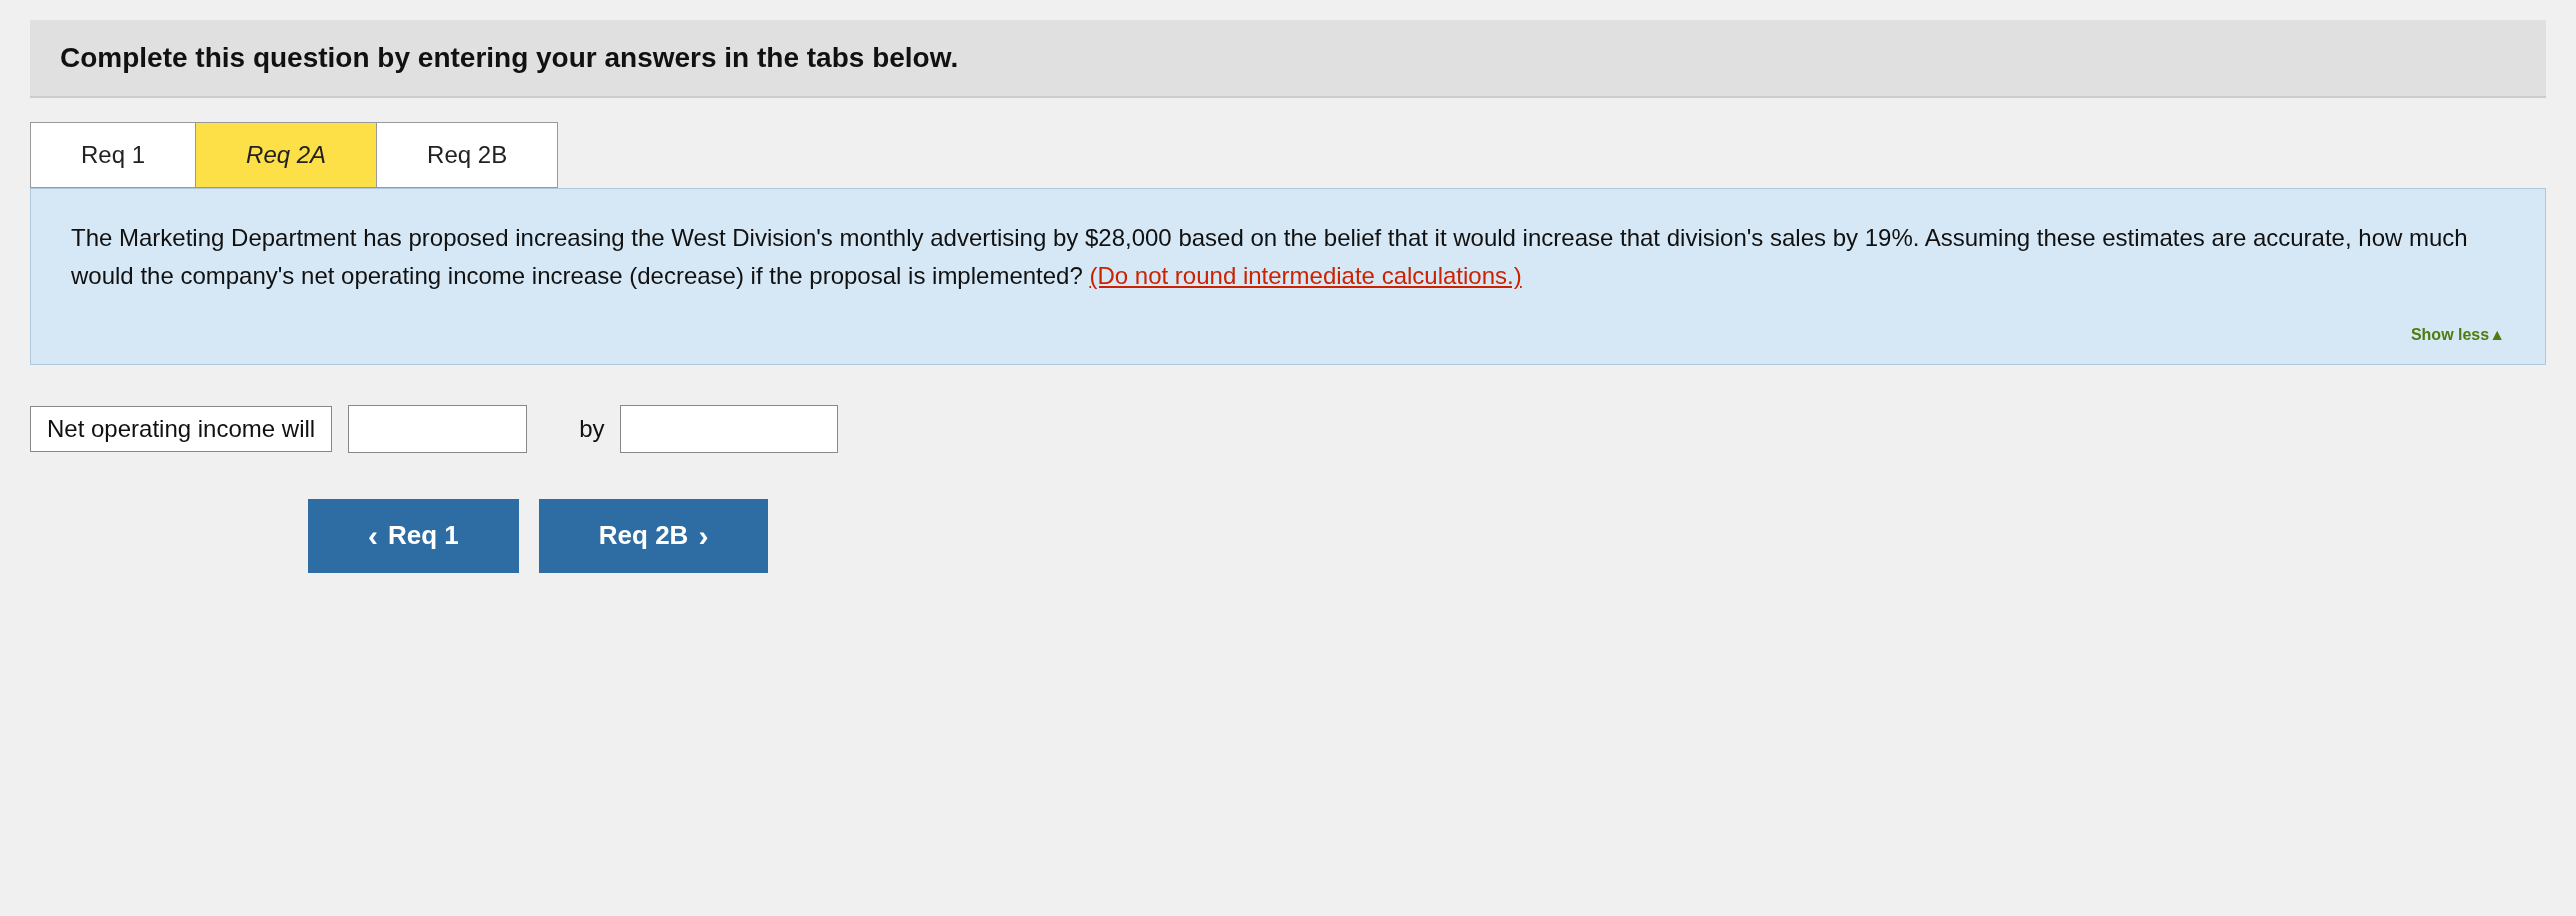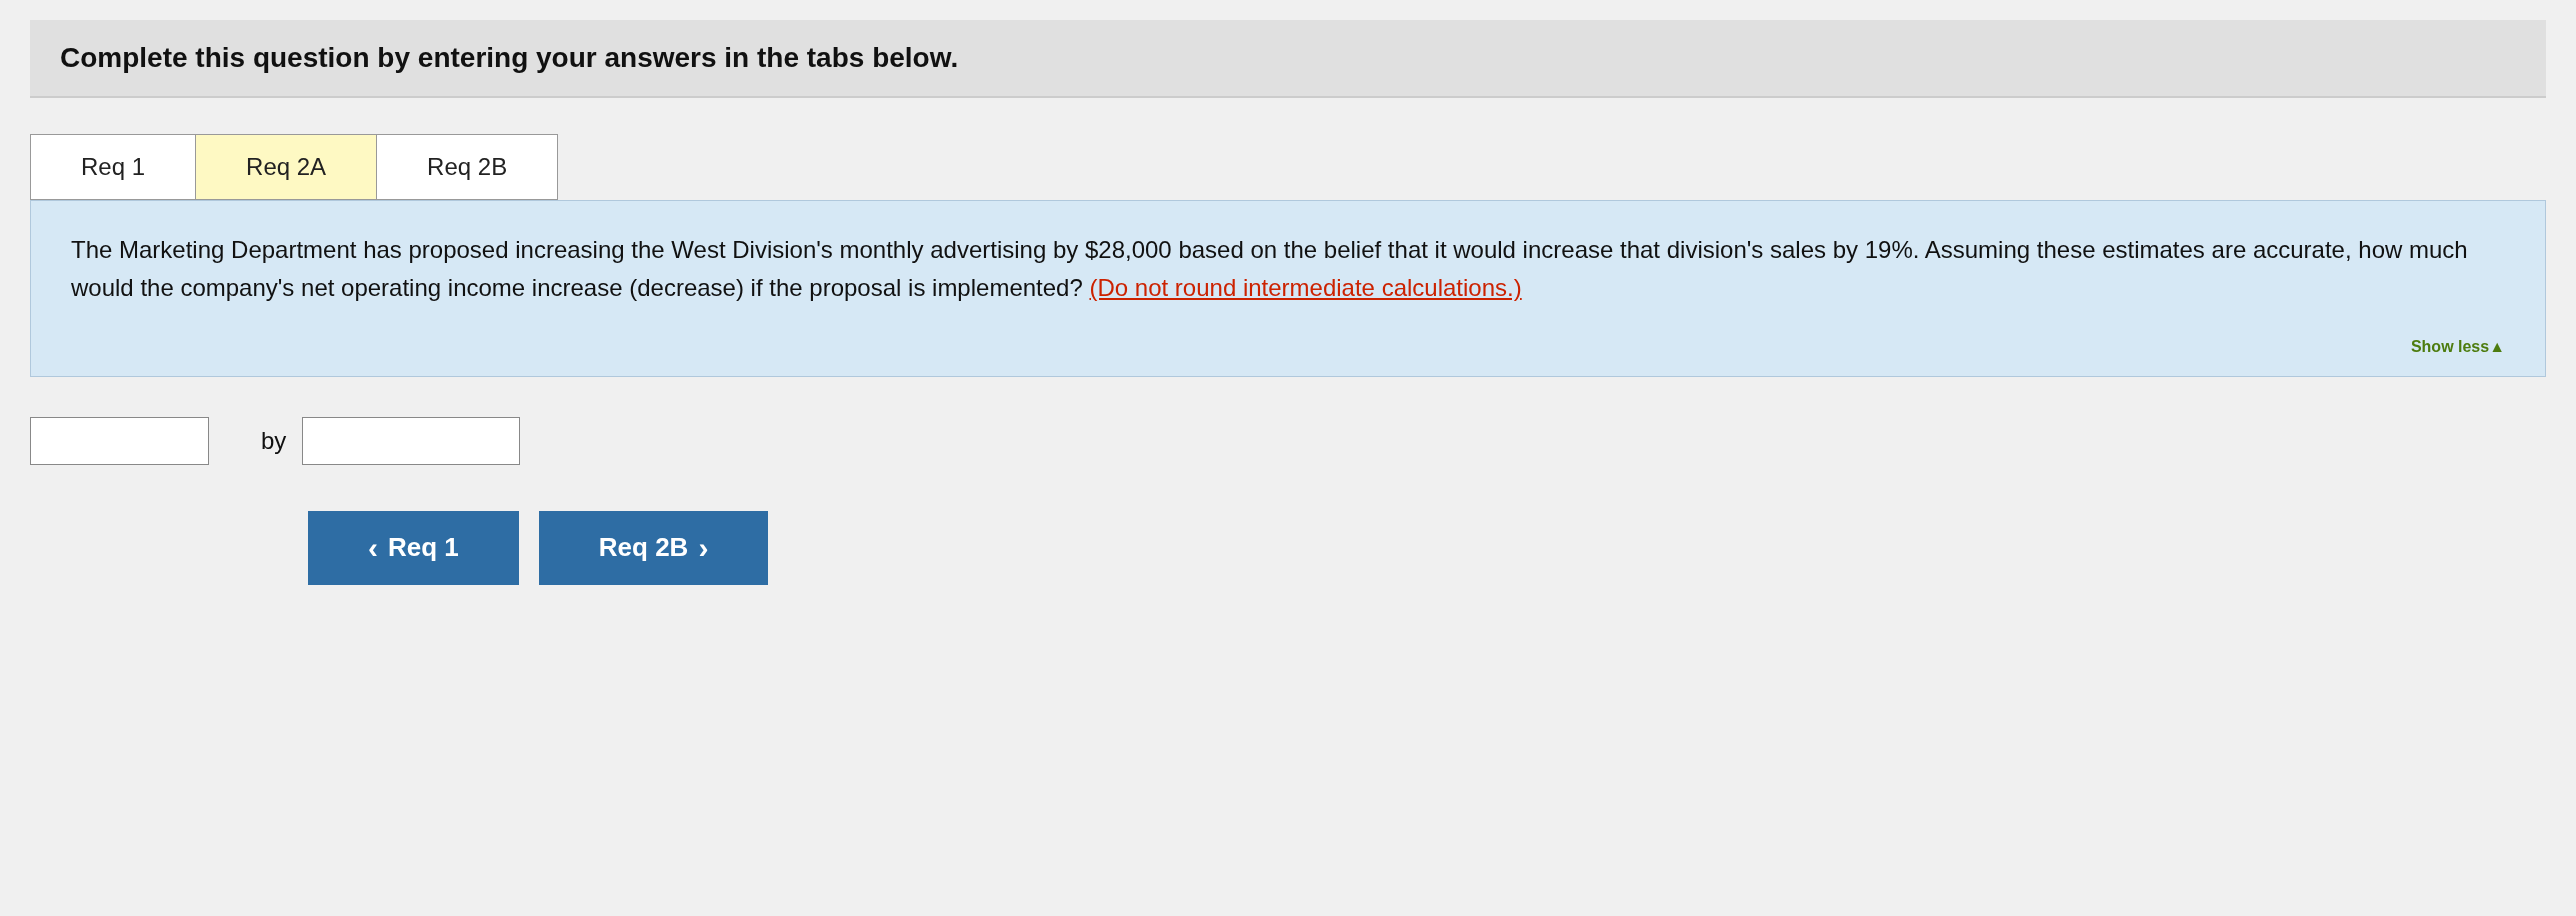--- a/index.html
+++ b/index.html
@@ -18,21 +18,21 @@
     .page-container {
       width: 100%;
       min-height: 917px;
       background: #f0f0f0;
       padding: 20px 30px;
     }
 
     .instruction-header {
       background: #e0e0e0;
       padding: 22px 30px;
-      margin-bottom: 36px;
+      margin-bottom: 24px;
       border-bottom: 2px solid #ccc;
     }
 
     .instruction-header-text {
       font-size: 28px;
       font-weight: bold;
       color: #111;
     }
 
     .tabs-container {
@@ -51,22 +51,23 @@
       border-right: 1px solid #999;
       cursor: pointer;
       background: #fff;
     }
 
     .tab:last-child {
       border-right: none;
     }
 
     .tab.active {
-      background: #fef9c3;
+      background: #fde047;
       font-weight: normal;
+      font-style: italic;
     }
 
     .content-box {
       background: #d6e8f5;
       border: 1px solid #b0c8dc;
       padding: 30px 40px 20px 40px;
       margin-top: 0;
       font-size: 24px;
       color: #111;
       line-height: 1.6;
@@ -186,20 +187,21 @@
     <div class="content-text">
       <span>The Marketing Department has proposed increasing the West Division's monthly advertising by $28,000 based on the belief that it would increase that division's sales by 19%. Assuming these estimates are accurate, how much would the company's net operating income increase (decrease) if the proposal is implemented?</span>
       <span class="red-text">(Do not round intermediate calculations.)</span>
     </div>
     <div class="show-less-row">
       <button class="show-less-btn">Show less▲</button>
     </div>
   </div>
 
   <div class="answer-row">
+    <span class="answer-label">Net operating income will</span>
     <input class="answer-input-1" type="text" placeholder="" style="">
     <span class="by-label">by</span>
     <input class="answer-input-2" type="text" placeholder="" style="">
   </div>
 
   <div class="nav-buttons-row">
     <button class="nav-btn">
       <span class="chevron-left"></span>
       <span>Req 1</span>
     </button>

